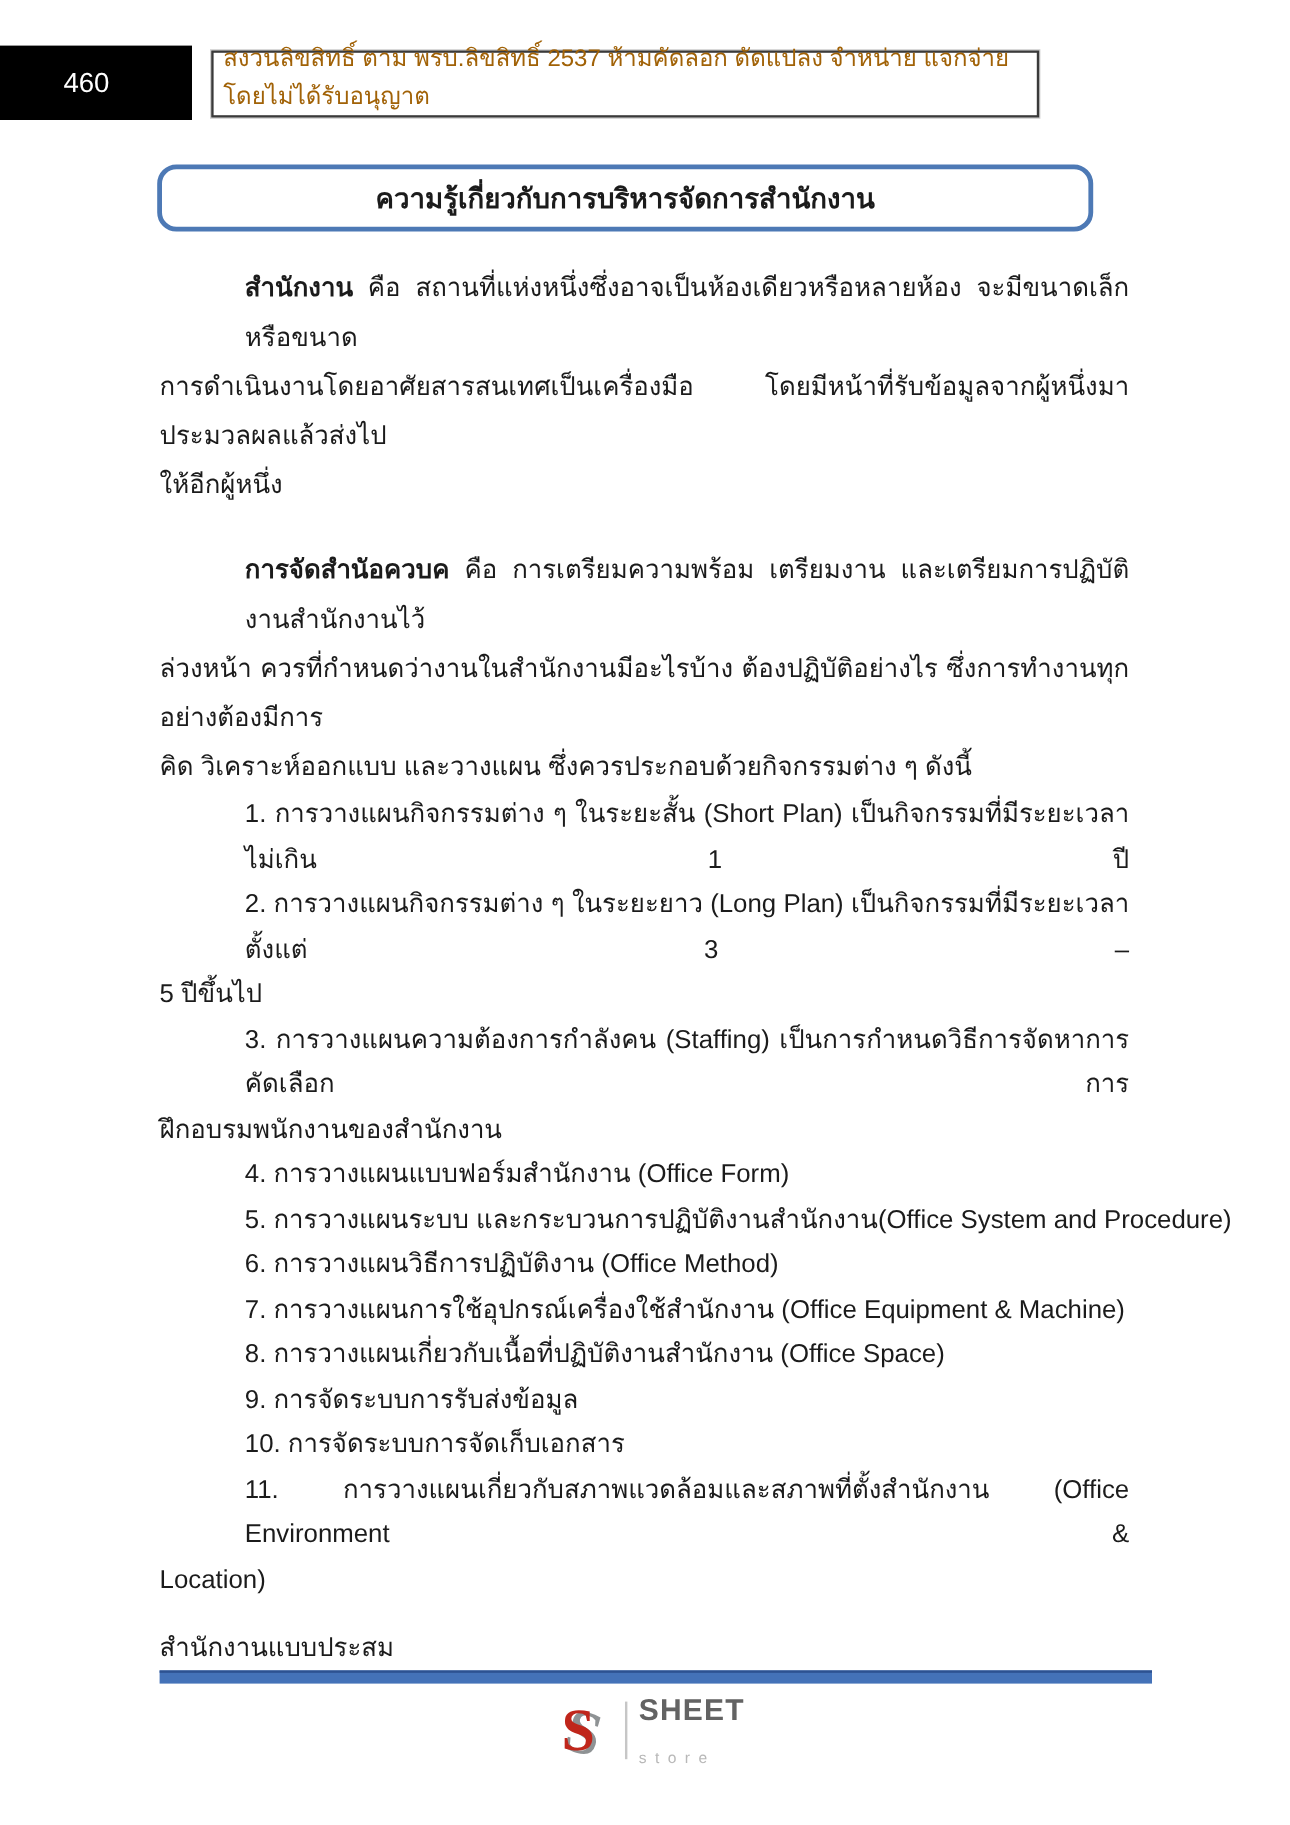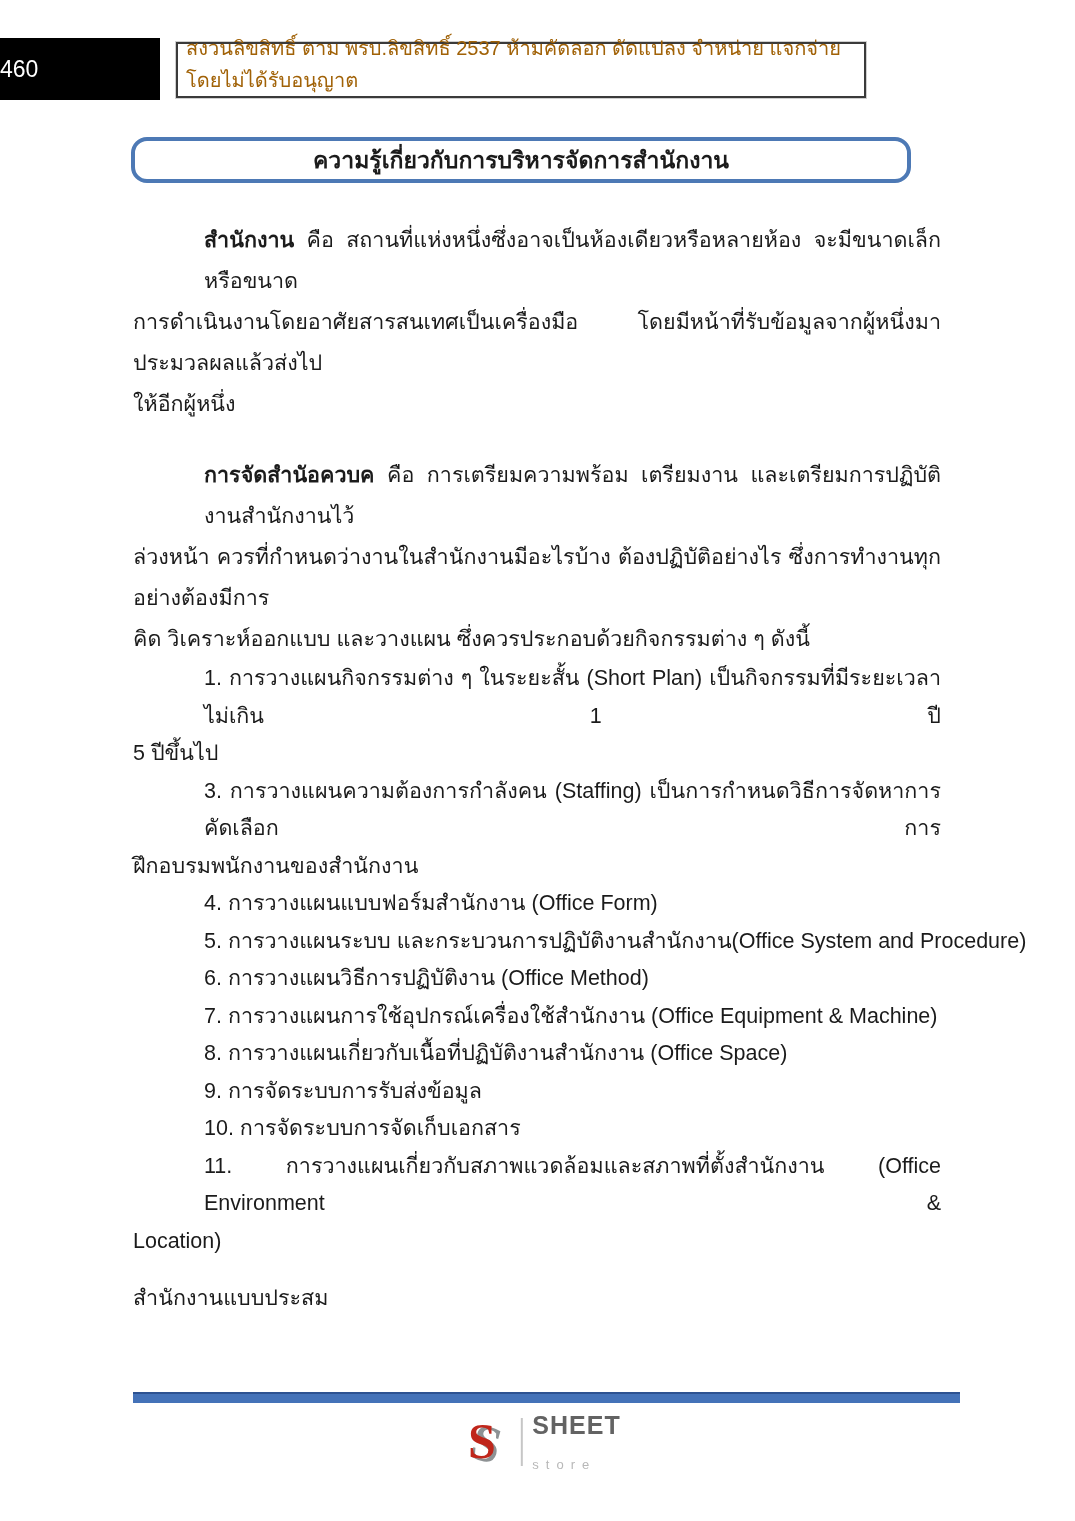--- a/index.html
+++ b/index.html
@@ -13,37 +13,37 @@
     overflow:hidden;
   }
   
   .pageno-box {
     position:absolute; left:0; top:38px;
     width:160px; height:62px;
     background:#000000;
     color:#ffffff;
     font-size:23px;
     line-height:62px;
-    text-align:left;
+    text-align:center;
     padding-right:16px;
   }
   .copyright-box {
     position:absolute; left:176px; top:42px;
     width:690px; height:56px;
     border:2px solid #3a3a3a;
     box-shadow:0 0 0 1px #cfcfcf;
     display:flex; align-items:flex-end;
     padding-left:8px;
     font-size:20px;
     color:#a16207;
   }
   
   .title-box {
     position:absolute; left:131px; top:137px;
-    width:780px; height:46px;
+    width:780px; height:56px;
     border:4px solid #4d79b5;
     border-radius:16px;
     display:flex; align-items:center; justify-content:center;
     font-size:23px; font-weight:bold;
     background:#ffffff;
   }
   
   .main-col {
     position:absolute; left:133px; top:200px;
     width:808px;
@@ -107,20 +107,21 @@
   </div>
 
   <div class="para p2">
     <div class="line indent j"><span class="b">การจัดสำนัอควบค</span><span> คือ การเตรียมความพร้อม เตรียมงาน และเตรียมการปฏิบัติงานสำนักงานไว้</span></div>
     <div class="line j">ล่วงหน้า ควรที่กำหนดว่างานในสำนักงานมีอะไรบ้าง ต้องปฏิบัติอย่างไร ซึ่งการทำงานทุกอย่างต้องมีการ</div>
     <div class="line">คิด วิเคราะห์ออกแบบ และวางแผน ซึ่งควรประกอบด้วยกิจกรรมต่าง ๆ ดังนี้</div>
   </div>
 
   <div class="olist">
     <div class="line indent j">1. การวางแผนกิจกรรมต่าง ๆ ในระยะสั้น (Short Plan) เป็นกิจกรรมที่มีระยะเวลาไม่เกิน 1 ปี</div>
+    <div class="line indent j">2. การวางแผนกิจกรรมต่าง ๆ ในระยะยาว (Long Plan) เป็นกิจกรรมที่มีระยะเวลาตั้งแต่ 3 –</div>
     <div class="line">5 ปีขึ้นไป</div>
     <div class="line indent j">3. การวางแผนความต้องการกำลังคน (Staffing) เป็นการกำหนดวิธีการจัดหาการคัดเลือก การ</div>
     <div class="line">ฝึกอบรมพนักงานของสำนักงาน</div>
     <div class="line indent">4. การวางแผนแบบฟอร์มสำนักงาน (Office Form)</div>
     <div class="line indent">5. การวางแผนระบบ และกระบวนการปฏิบัติงานสำนักงาน(Office System and Procedure)</div>
     <div class="line indent">6. การวางแผนวิธีการปฏิบัติงาน (Office Method)</div>
     <div class="line indent">7. การวางแผนการใช้อุปกรณ์เครื่องใช้สำนักงาน (Office Equipment &amp; Machine)</div>
     <div class="line indent">8. การวางแผนเกี่ยวกับเนื้อที่ปฏิบัติงานสำนักงาน (Office Space)</div>
     <div class="line indent">9. การจัดระบบการรับส่งข้อมูล</div>
     <div class="line indent">10. การจัดระบบการจัดเก็บเอกสาร</div>

